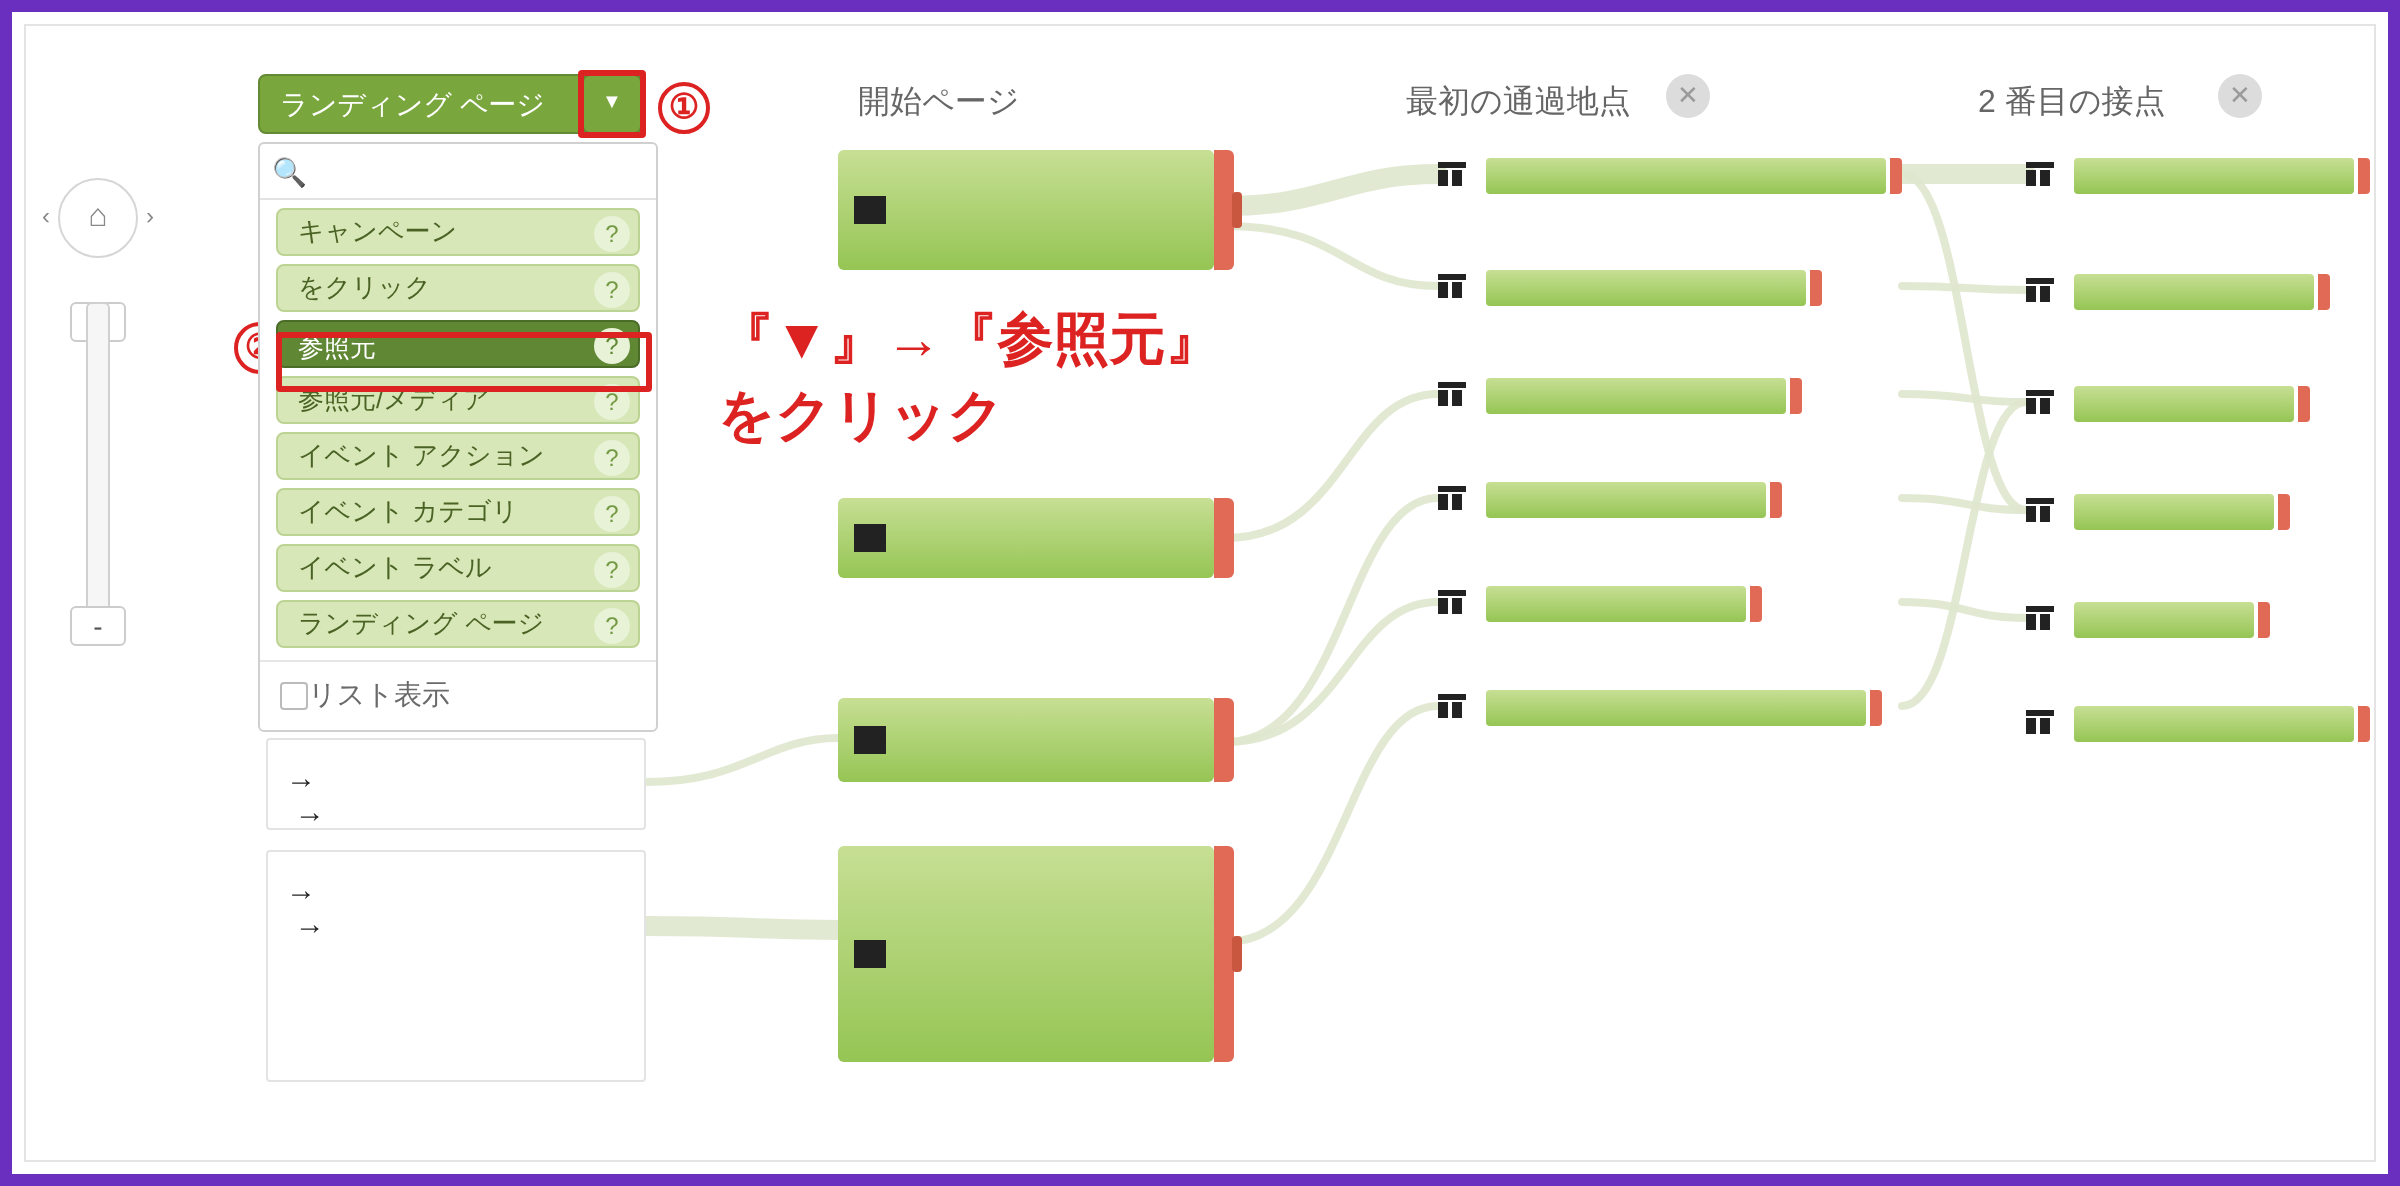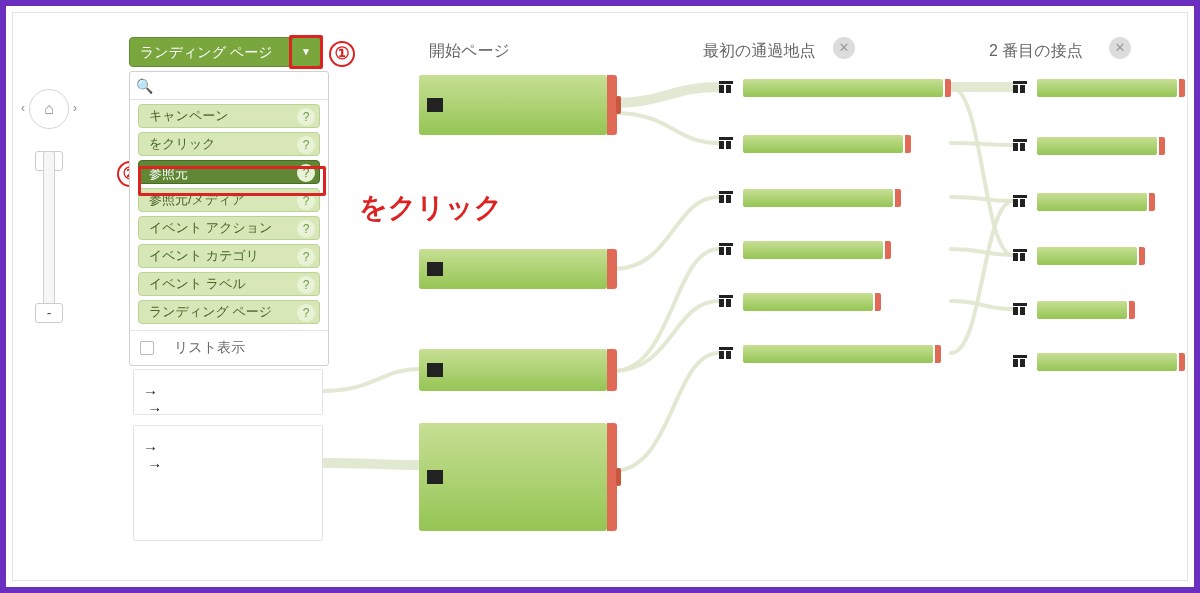--- a/index.html
+++ b/index.html
@@ -66,21 +66,21 @@
   .picker-group-label { color:#9a9a9a; font-size:12px; padding:4px 10px 2px; border-bottom:1px solid #e6e6e6; background:#fff; }
   .dim-row {
     position:relative; display:flex; align-items:center; margin:4px 8px 0; height:24px; border-radius:4px;
     background:#d7e7b8; border:1px solid #bcd493; color:#4a6324; font-size:13px; padding:0 26px 0 10px;
   }
   .dim-row.selected { background:#5f8734; border-color:#4a6c27; color:#fff;align-items:flex-end; }
   .dim-q {
     position:absolute; right:4px; top:3px; width:18px; height:18px; border-radius:50%; background:#e8f2d6; color:#739a43; font-size:12px; text-align:center; line-height:18px;
   }
   .dim-row.selected .dim-q { background:#e8f2d6; color:#5f8734; }
-  .list-toggle { display:flex; align-items:center; gap:20px; padding:8px 10px 2px; color:#6a6a6a; font-size:14px; border-top:1px solid #e6e6e6; margin-top:6px; }
+  .list-toggle { display:flex; align-items:center; gap:0; padding:8px 10px 2px; color:#6a6a6a; font-size:14px; border-top:1px solid #e6e6e6; margin-top:6px; }
   .list-toggle .cb { width:14px; height:14px; border:1px solid #bbb; border-radius:2px; background:#fff; }
 
   
   .annot-num {
     position:absolute; width:26px; height:26px; border:2px solid #d22; border-radius:50%; color:#d22; font-size:17px; font-weight:600; text-align:center; line-height:22px; background:#fff;
   }
   .annot-1 { left:316px; top:28px; }
   .annot-2 { left:104px; top:148px; }
   .dim-red-box {
     position:absolute; left:125px; top:153px; width:188px; height:30px; border:3px solid #d22; border-radius:2px; z-index:10;
@@ -336,17 +336,17 @@
           <span>リスト表示</span>
         </div>
       </div>
     </div>
 
     <div class="dim-red-box"></div>
     <div class="annot-num annot-1">①</div>
     <div class="annot-num annot-2">②</div>
 
     <div class="annot-text">
-      <br><span>をクリック</span>
+      <span>『▼』→『参照元』</span><br><span>をクリック</span>
     </div>
 
   </div>
 </div>
 
 </body></html>

